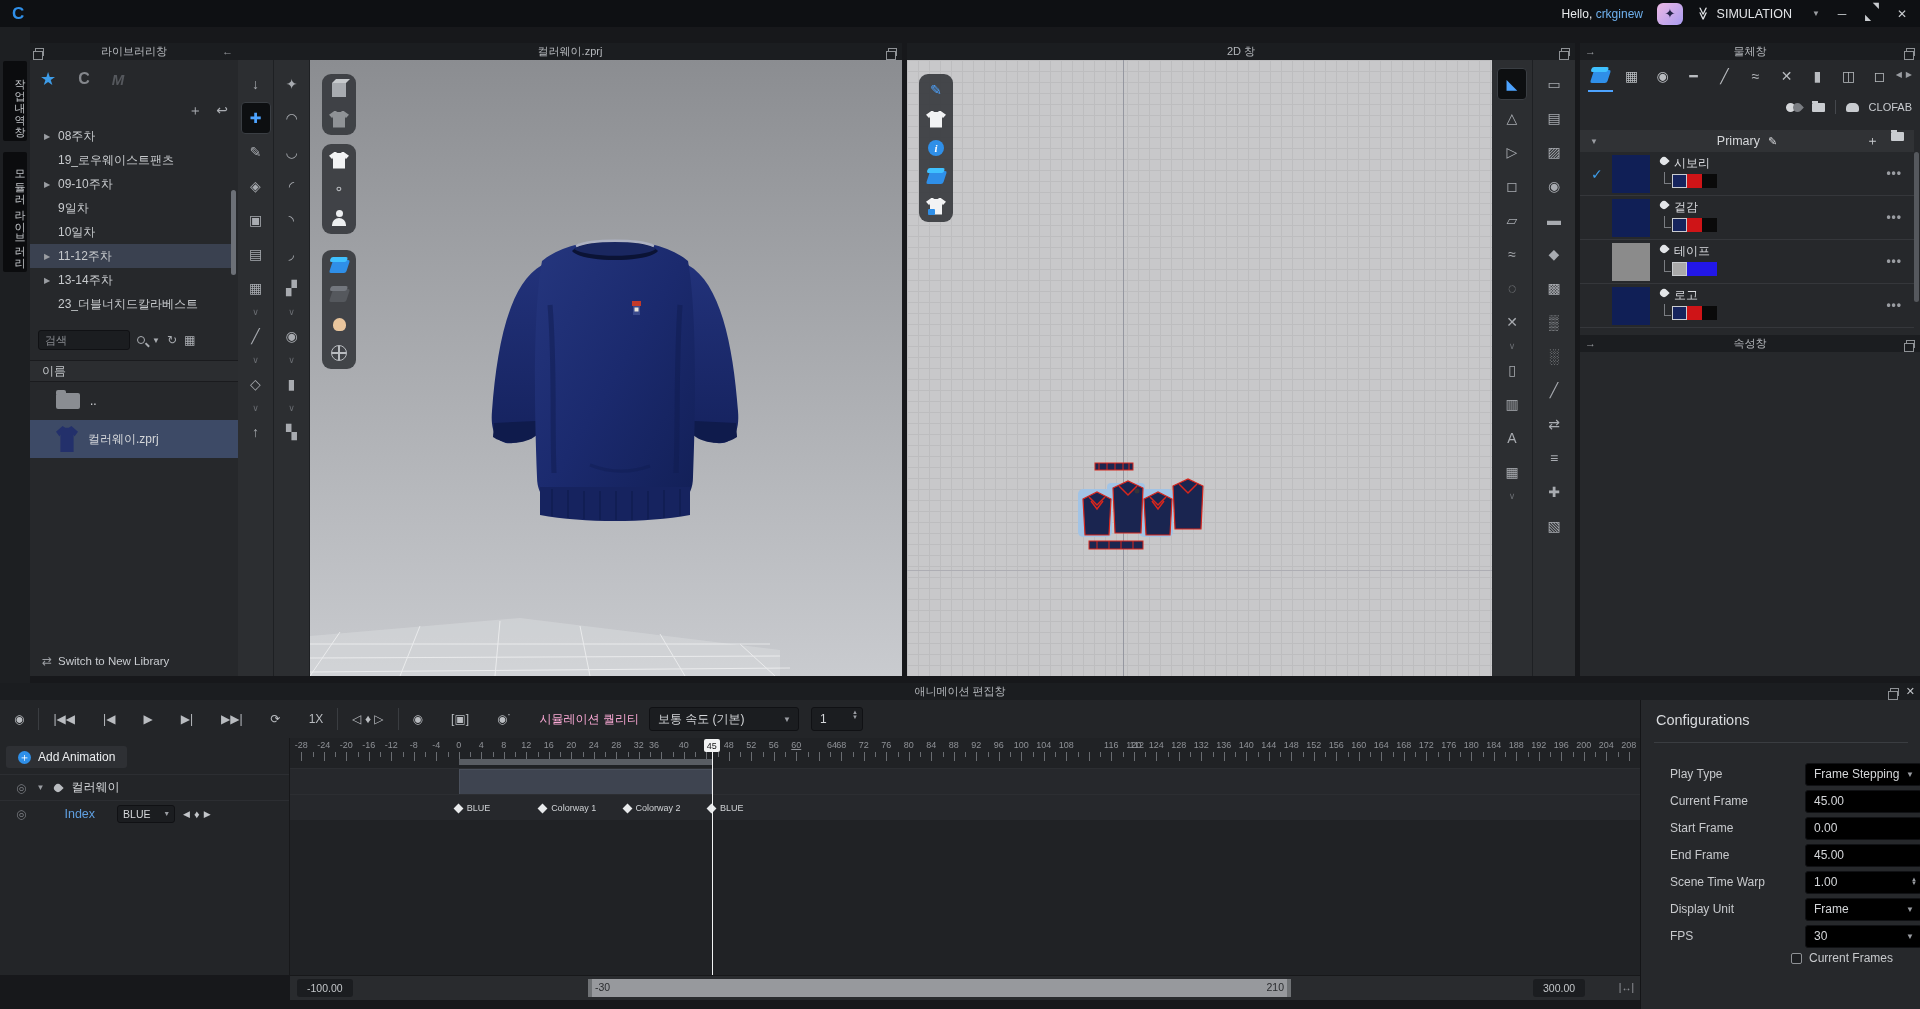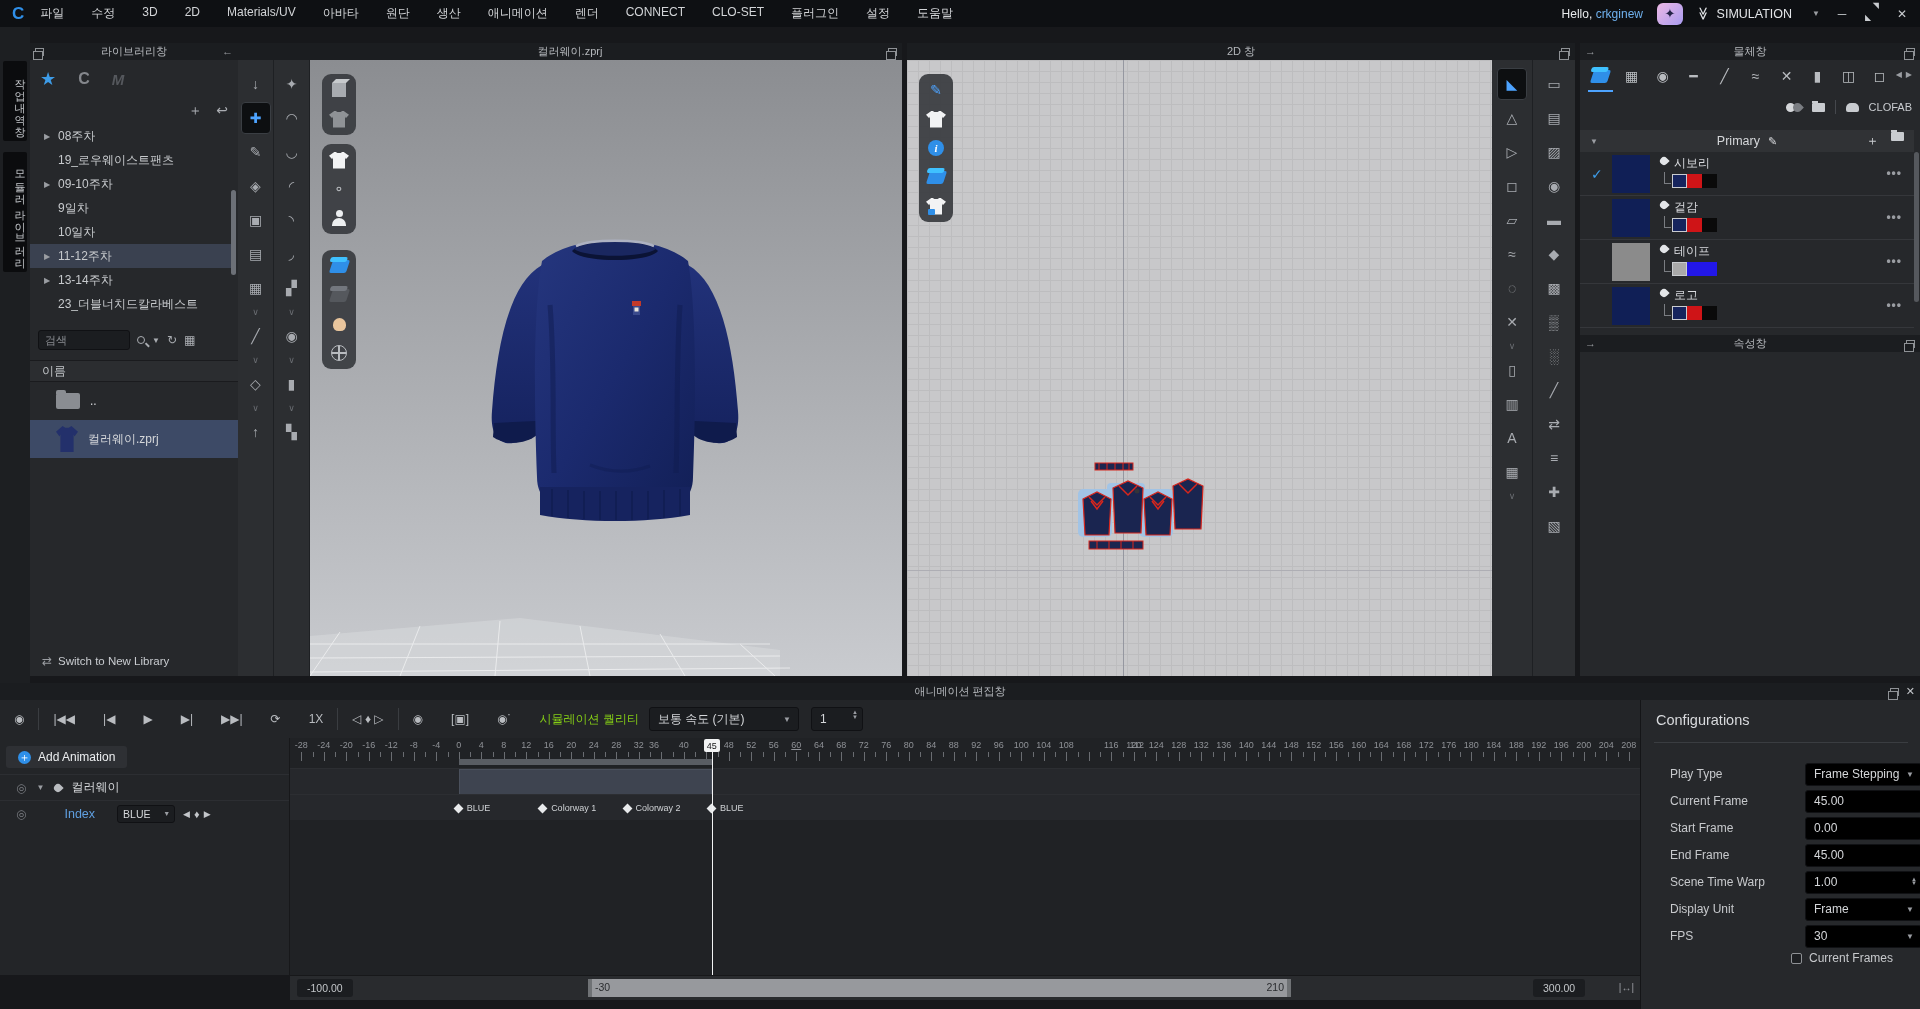--- a/index.html
+++ b/index.html
@@ -132,21 +132,21 @@
   .cw-swatch.first { border:1px solid #c9ccd0; }
   .cw-menu { position:absolute; right:12px; top:14px; color:#9a9da2; letter-spacing:1px; font-weight:bold; }
   #obj-scroll { position:absolute; right:1px; top:92px; width:5px; height:150px; background:#55585d; border-radius:3px; }
   #prop-header { position:absolute; left:1580px; top:335px; width:340px; }
 
   
   #anim-toolbar { position:absolute; left:0; top:700px; width:1640px; height:38px; background:#232528; display:flex; align-items:center; }
   .tb-group { display:flex; align-items:center; gap:16px; padding:0 14px; color:#b9bcc0; font-size:12px; }
   .tb-sep { width:1px; height:22px; background:#3a3d41; }
   .tb-btn { white-space:nowrap; cursor:default; }
-  #sim-quality-label { color:#84cc16; font-size:12px; margin-left:14px; }
+  #sim-quality-label { color:#f9a8d4; font-size:12px; margin-left:14px; }
   #sim-quality-select { width:150px; height:24px; background:#1b1d20; border:1px solid #101114; border-radius:3px; margin-left:10px;
                         display:flex; align-items:center; padding:0 8px; color:#d5d7da; font-size:12px; position:relative; }
   #sim-quality-select .caret { position:absolute; right:7px; font-size:8px; color:#9a9da2; }
   #multiplier-box { width:52px; height:24px; background:#1b1d20; border:1px solid #101114; border-radius:3px; margin-left:12px;
                     display:flex; align-items:center; padding:0 8px; color:#d5d7da; font-size:12px; position:relative; }
   .spin { position:absolute; right:4px; top:2px; display:flex; flex-direction:column; line-height:0.8; font-size:6px; color:#9a9da2; }
 
   #track-panel { position:absolute; left:0; top:738px; width:290px; height:237px; background:#232528; border-right:1px solid #17181a; }
   #add-anim-btn { position:absolute; left:6px; top:8px; height:22px; background:#2e3034; border-radius:3px; display:flex;
                   align-items:center; gap:7px; padding:0 12px; color:#eceef0; font-size:12px; }
@@ -196,37 +196,20 @@
   #cfg-checkbox-row { position:absolute; left:150px; top:251px; display:flex; align-items:center; gap:7px; color:#c7c9cc; font-size:12px; }
   .checkbox { width:11px; height:11px; border:1px solid #8e9195; background:#1d1f22; border-radius:2px; }
 </style>
 </head>
 <body>
 
 <div id="app">
 
   <div id="menubar">
     <div id="logo">C</div>
-    <div id="menu-items">
-        <div class="menu-item">파일</div>
-        <div class="menu-item">수정</div>
-        <div class="menu-item">3D</div>
-        <div class="menu-item">2D</div>
-        <div class="menu-item">Materials/UV</div>
-        <div class="menu-item">아바타</div>
-        <div class="menu-item">원단</div>
-        <div class="menu-item">생산</div>
-        <div class="menu-item">애니메이션</div>
-        <div class="menu-item">렌더</div>
-        <div class="menu-item">CONNECT</div>
-        <div class="menu-item">CLO-SET</div>
-        <div class="menu-item">플러그인</div>
-        <div class="menu-item">설정</div>
-        <div class="menu-item">도움말</div>
-      </div>
     <div id="menubar-right">
       <div id="greeting"><span>Hello, </span><span class="user">crkginew</span></div>
       <div id="ai-badge">✦</div>
       <div id="sim-mode">
         <span id="sim-chevrons">≫</span>
         <span>SIMULATION</span>
         <span class="icon-arrow" style="font-size:8px;margin-left:14px;">▼</span>
       </div>
       <span class="win-ctl">─</span>
       <span class="win-ctl"><span id="icon-maximize" style="display:inline-block;"></span></span>
@@ -839,21 +822,21 @@
         <div class="ruler-tick" style="left: 461.25px; height: 9px;"></div>
         <div class="ruler-label" style="left: 461.25px;">52</div>
         <div class="ruler-tick" style="left: 472.5px; height: 5px;"></div>
         <div class="ruler-tick" style="left: 483.75px; height: 9px;"></div>
         <div class="ruler-label" style="left: 483.75px;">56</div>
         <div class="ruler-tick" style="left: 495px; height: 5px;"></div>
         <div class="ruler-tick" style="left: 506.25px; height: 9px;"></div>
         <div class="ruler-label" style="left: 506.25px; text-decoration: underline;">60</div>
         <div class="ruler-tick" style="left: 517.5px; height: 5px;"></div>
         <div class="ruler-tick" style="left: 528.75px; height: 9px;"></div>
-        <div class="ruler-label" style="left: 529px; text-align: center;">64</div>
+        <div class="ruler-label" style="left: 542px; text-align: center;">64</div>
         <div class="ruler-tick" style="left: 540px; height: 5px;"></div>
         <div class="ruler-tick" style="left: 551.25px; height: 9px;"></div>
         <div class="ruler-label" style="left: 551.25px;">68</div>
         <div class="ruler-tick" style="left: 562.5px; height: 5px;"></div>
         <div class="ruler-tick" style="left: 573.75px; height: 9px;"></div>
         <div class="ruler-label" style="left: 573.75px;">72</div>
         <div class="ruler-tick" style="left: 585px; height: 5px;"></div>
         <div class="ruler-tick" style="left: 596.25px; height: 9px;"></div>
         <div class="ruler-label" style="left: 596.25px;">76</div>
         <div class="ruler-tick" style="left: 607.5px; height: 5px;"></div>

